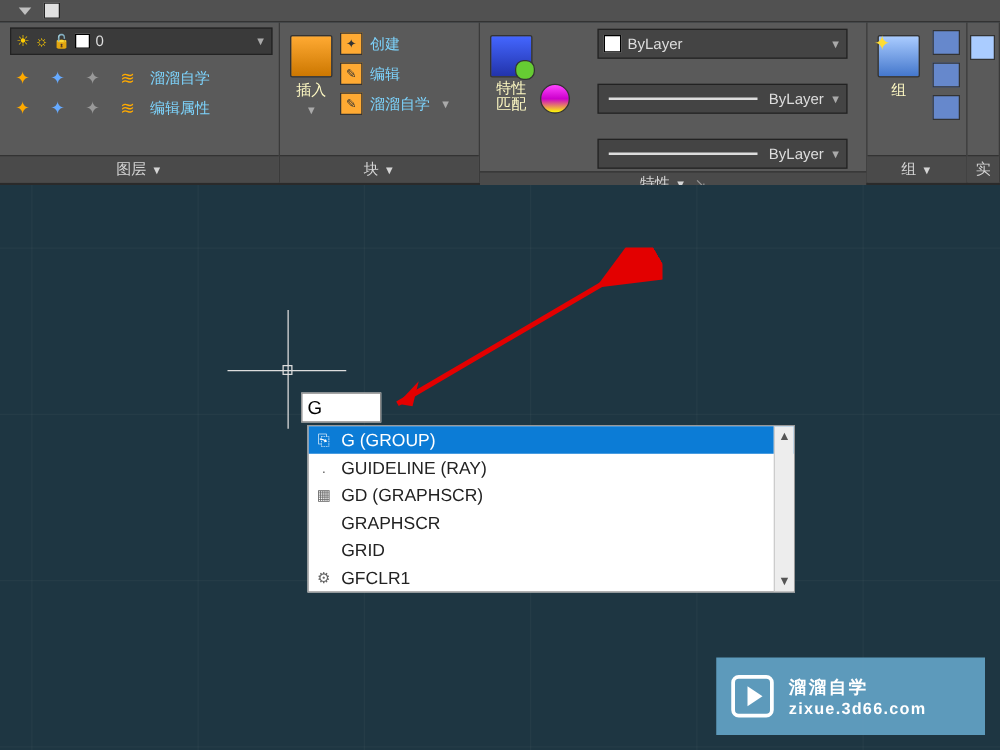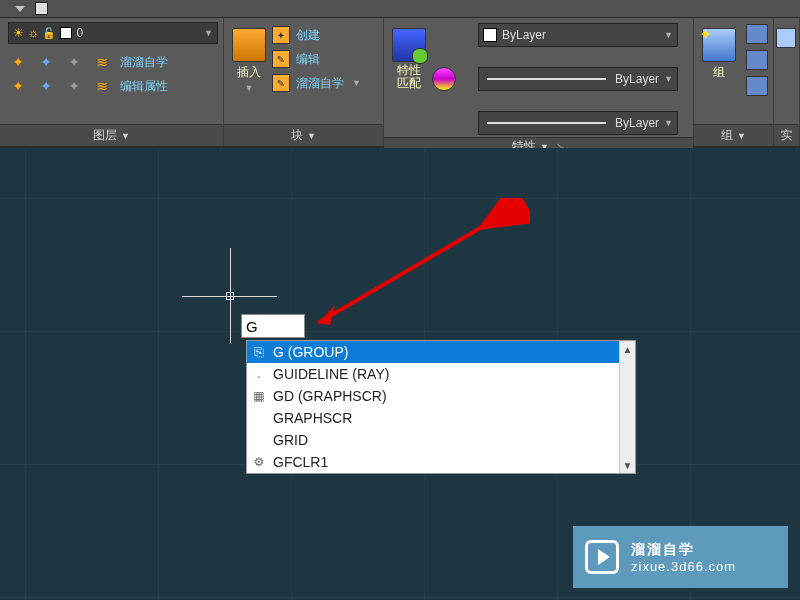--- a/index.html
+++ b/index.html
@@ -82,21 +82,21 @@
 .auto .scrollbar { position: absolute; right: 0; top: 0; width: 16px; height: 100%; background: #ededed; border-left: 1px solid #ccc; }
 .auto .sb-up,.auto .sb-dn { height: 16px; display: flex; align-items: center; justify-content: center; font-size: 10px; color: #555; }
 .auto .sb-dn { position: absolute; bottom: 0; width: 100%; }
 
 
 .watermark { position: absolute; right: 12px; bottom: 12px; width: 215px; height: 62px; background: rgba(105,171,208,0.85); display: flex; align-items: center; gap: 12px; padding: 0 12px; }
 .watermark .play { width: 34px; height: 34px; border: 3px solid #fff; border-radius: 6px; display: flex; align-items: center; justify-content: center; }
 .watermark .play::after { content: ""; width: 0; height: 0; border-top: 8px solid transparent; border-bottom: 8px solid transparent; border-left: 12px solid #fff; margin-left: 3px; }
 .watermark .txt { display: flex; flex-direction: column; color: #fff; }
 .watermark .txt .big { font-size: 14px; font-weight: bold; letter-spacing: 2px; }
-.watermark .txt .small { font-size: 13px; letter-spacing: 1px; }
+.watermark .txt .small { font-size: 13px; letter-spacing: 1px; font-weight: bold; }
 </style>
 </head>
 <body>
 
 <div class="topbar">
   <span class="tri"></span>
   <span class="box"></span>
 </div>
 
 <div class="ribbon">

